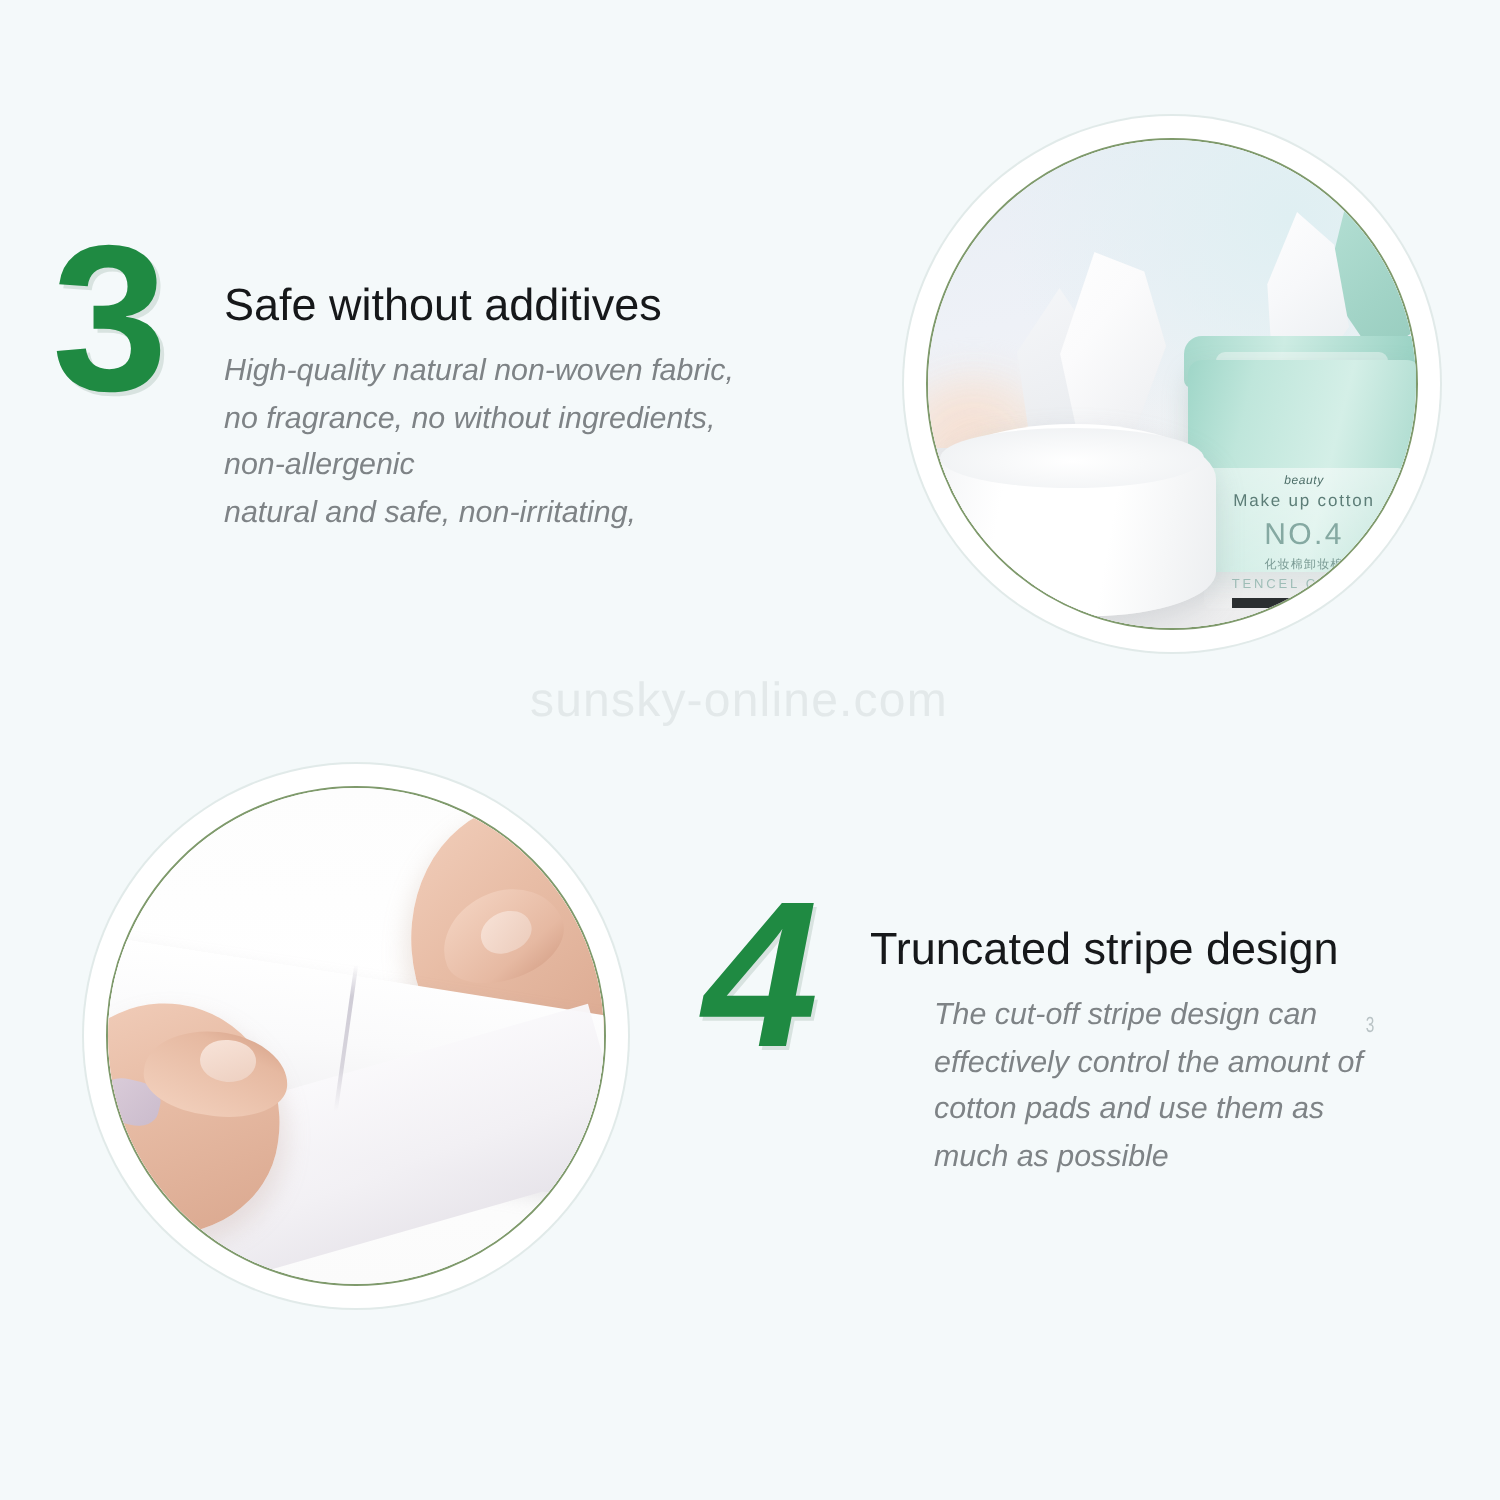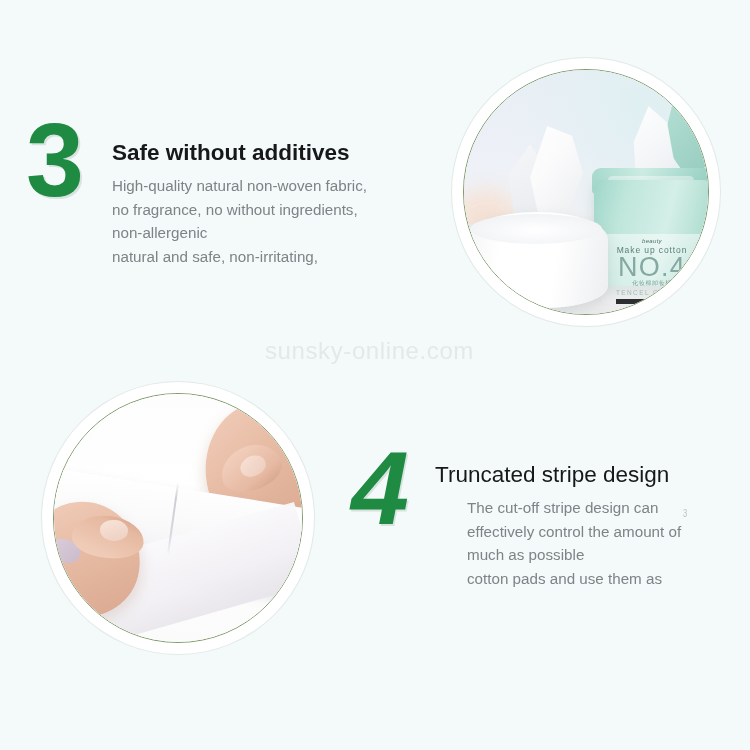--- a/index.html
+++ b/index.html
@@ -42,26 +42,27 @@
     color: #16181a;
     font-size: 22.5px;
     line-height: 1.2;
     white-space: nowrap;
   }
   .feature-body {
     position: absolute;
     color: #7e8386;
     font-size: 15.2px;
     line-height: 23.5px;
+    font-style: italic;
   }
   .feature-body .line { display: block; white-space: nowrap; }
 
   
   #num-3   { left: 26px;  top: 108px; }
-  #head-3  { left: 112px; top: 139px; font-weight: bold; }
+  #head-3  { left: 112px; top: 139px; }
   #body-3  { left: 112px; top: 174px; }
 
   
   #num-4   { left: 352px; top: 436px; }
   #head-4  { left: 435px; top: 461px; }
   #body-4  { left: 435px; top: 496px; margin-left: 32px; }
 
   
   .photo-circle {
     position: absolute;
@@ -181,21 +182,21 @@
   }
   .label-script {
     font-size: 6px; line-height: 8px; margin-top: 3px;
     color: #4e6f69; font-style: italic; letter-spacing: .3px;
   }
   .label-make {
     font-size: 8.5px; line-height: 11px; letter-spacing: .9px;
     color: #5c7d77;
   }
   .label-no {
-    font-size: 27px; line-height: 23px; letter-spacing: 1.2px;
+    font-size: 15px; line-height: 23px; letter-spacing: 1.2px;
     color: #85a9a2; font-weight: 300;
   }
   .label-cn {
     font-size: 6px; line-height: 9px; color: #7c9c96; letter-spacing: .6px;
   }
   .label-sub {
     font-size: 6.5px; line-height: 9px; color: #9ebdb7; letter-spacing: 1.4px;
   }
   .label-bar {
     margin: 2px auto 0; width: 72px; height: 7px;
@@ -379,19 +380,19 @@
         <div class="nail-l"></div>
       </div>
     </div>
   </div>
 
   <div id="num-4" class="feature-number slanted">4</div>
   <div id="head-4" class="feature-heading">Truncated stripe design</div>
   <div id="body-4" class="feature-body">
     <span class="line">The cut-off stripe design can</span>
     <span class="line">effectively control the amount of</span>
+    <span class="line">cotton pads and use them as</span>
     <span class="line">much as possible</span>
-    <span class="line">cotton pads and use them as</span>
   </div>
 
   <div id="artifact">3</div>
 
 </div>
 
 </body></html>

